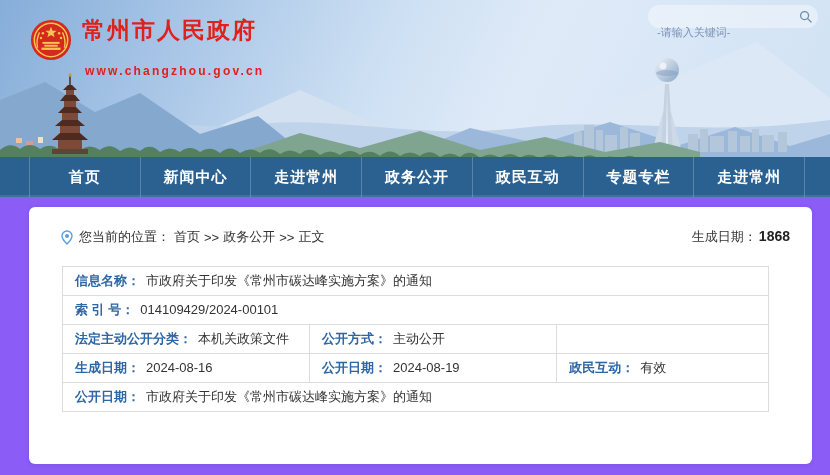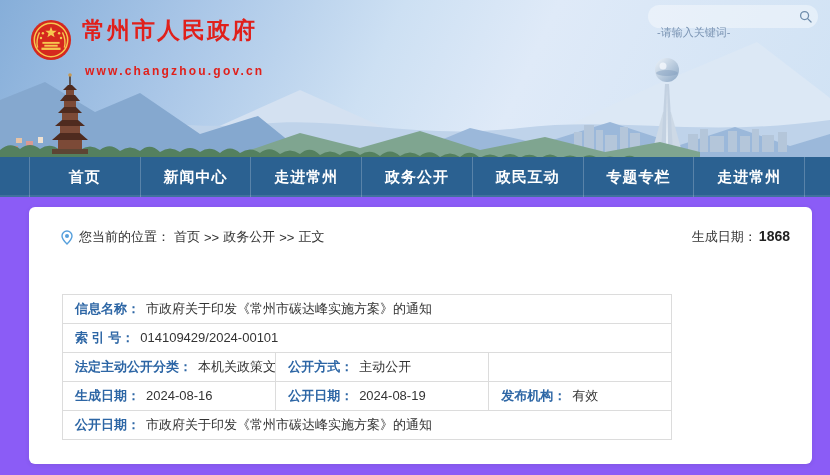--- a/index.html
+++ b/index.html
@@ -41,21 +41,21 @@
     font-size:13px; color:#333333; }
   .crumb-left { display:flex; align-items:center; }
   .crumb-icon { width:14px; height:15px; margin-right:5px; }
   .crumb-label { color:#333; }
   .crumb-link { color:#333; margin:0 4px; cursor:pointer; }
   .crumb-sep { color:#333; }
   .crumb-current { color:#333; margin-left:4px; }
   .views { color:#333; }
   .views b { color:#222; font-size:14px; margin-left:2px; }
 
-  table.info { border-collapse:collapse; table-layout:fixed; width:610px; margin:48px 0 0 33px;
+  table.info { border-collapse:collapse; table-layout:fixed; width:707px; margin:20px 0 0 33px;
     font-size:13px; }
   table.info td { border:1px solid #dcdcdc; height:29px; padding:0 8px 0 12px; vertical-align:middle;
     white-space:nowrap; overflow:hidden; }
   .lbl { color:#2d66a5; font-weight:bold; margin-right:6px; }
   .val { color:#333333; }
 </style>
 </head>
 <body>
 
 <div class="screen">
@@ -211,21 +211,21 @@
               <td colspan="3"><span class="lbl">索 引 号：</span><span class="val">014109429/2024-00101</span></td>
             </tr>
             <tr>
               <td colspan="1"><span class="lbl">法定主动公开分类：</span><span class="val">本机关政策文件</span></td>
               <td colspan="1"><span class="lbl">公开方式：</span><span class="val">主动公开</span></td>
               <td colspan="1"></td>
             </tr>
             <tr>
               <td colspan="1"><span class="lbl">生成日期：</span><span class="val">2024-08-16</span></td>
               <td colspan="1"><span class="lbl">公开日期：</span><span class="val">2024-08-19</span></td>
-              <td colspan="1"><span class="lbl">发布机构：</span><span class="val">有效</span></td>
+              <td colspan="1"><span class="lbl">政民互动：</span><span class="val">有效</span></td>
             </tr>
             <tr>
               <td colspan="3"><span class="lbl">公开日期：</span><span class="val">市政府关于印发《常州市碳达峰实施方案》的通知</span></td>
             </tr>
           </tbody>
       </table>
 
     </div>
   </div>
 </div>

